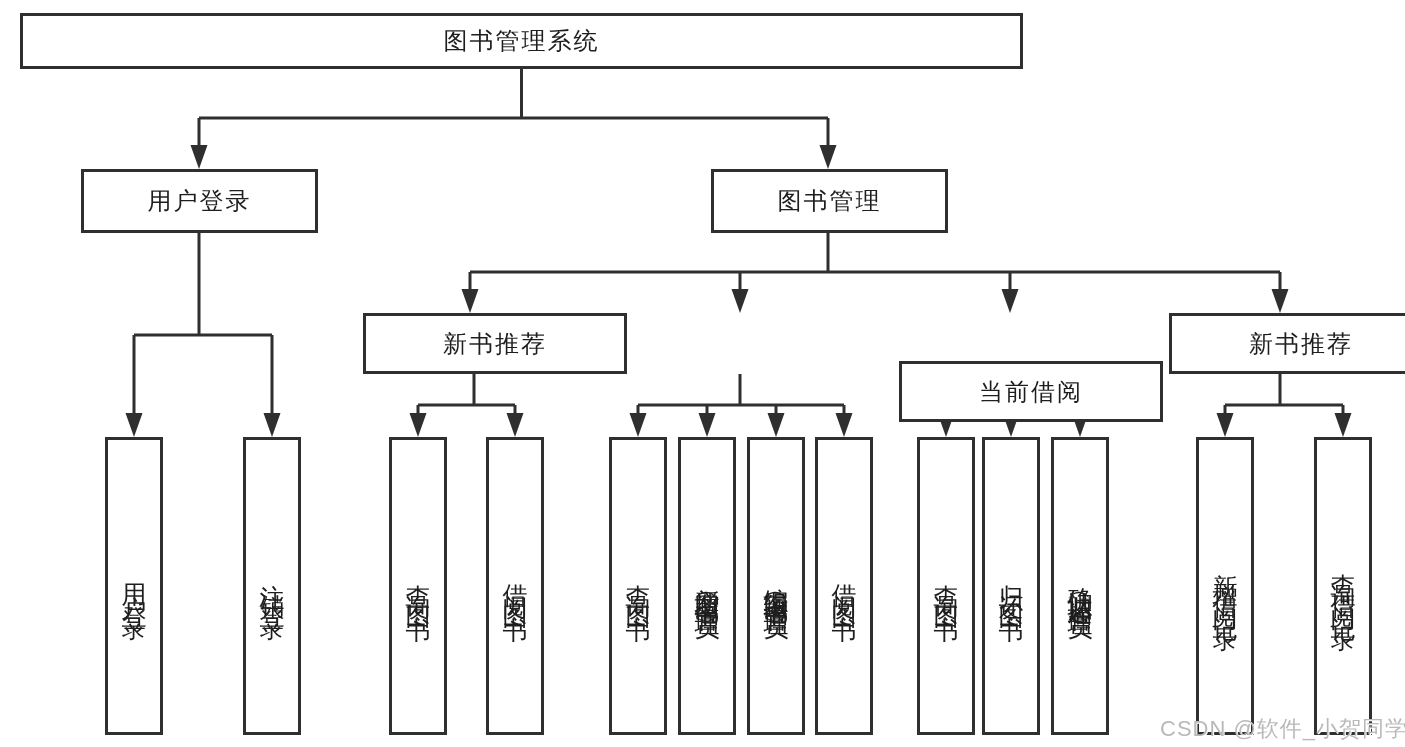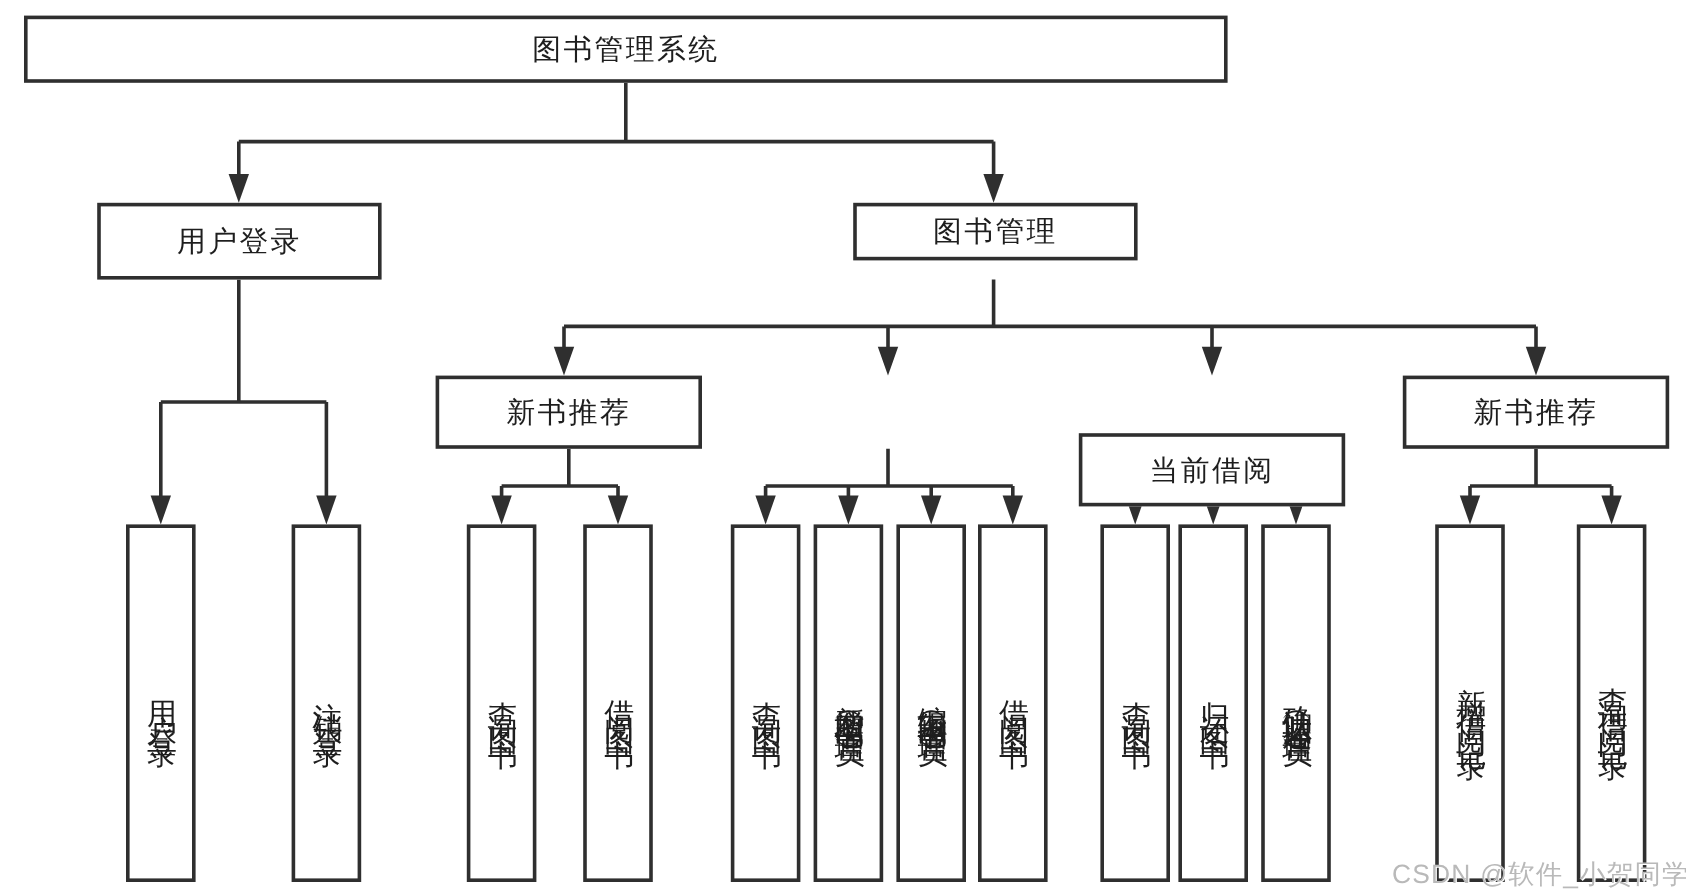--- a/index.html
+++ b/index.html
@@ -33,22 +33,22 @@
     display: flex;
     align-items: center;
     justify-content: center;
     color: #1e1e1e;
     font-size: 24px;
     letter-spacing: 2px;
     white-space: nowrap;
   }
   .box.root  { left: 20px;  top: 13px;  width: 1003px; height: 56px; }
   .box.l2a   { left: 81px;  top: 169px; width: 237px;  height: 64px; }
-  .box.l2b   { left: 711px; top: 169px; width: 237px;  height: 48px; }
-  .box.l3    { top: 313px; width: 222px; height: 61px; }
+  .box.l2b   { left: 711px; top: 169px; width: 237px;  height: 64px; }
+  .box.l3    { top: 313px; width: 264px; height: 61px; }
   .box.l3.p0 { left: 363px; }
   .box.l3.p1 { left: 629px; }
   .box.l3.p2 { left: 899px; margin-top: 48px; }
   .box.l3.p3 { left: 1169px; }
   .box.leaf {
     top: 437px;
     width: 58px;
     height: 298px;
     writing-mode: vertical-rl;
     text-orientation: mixed;

